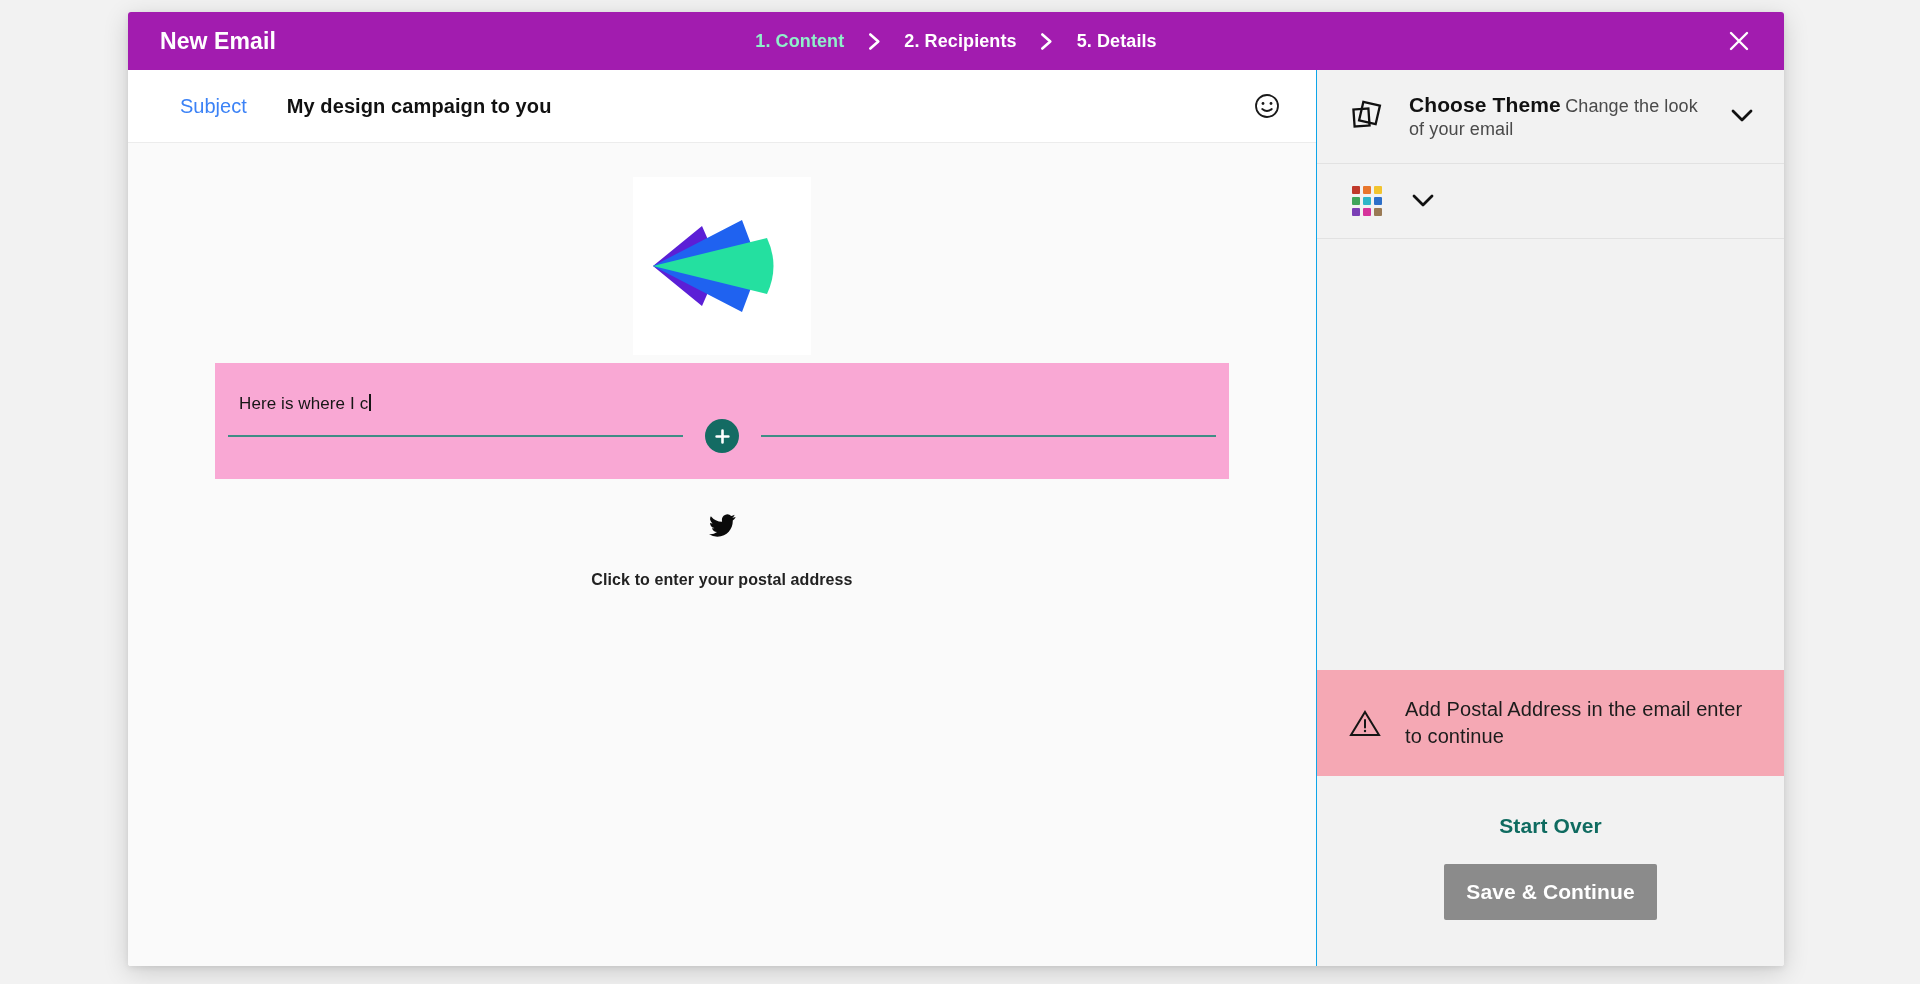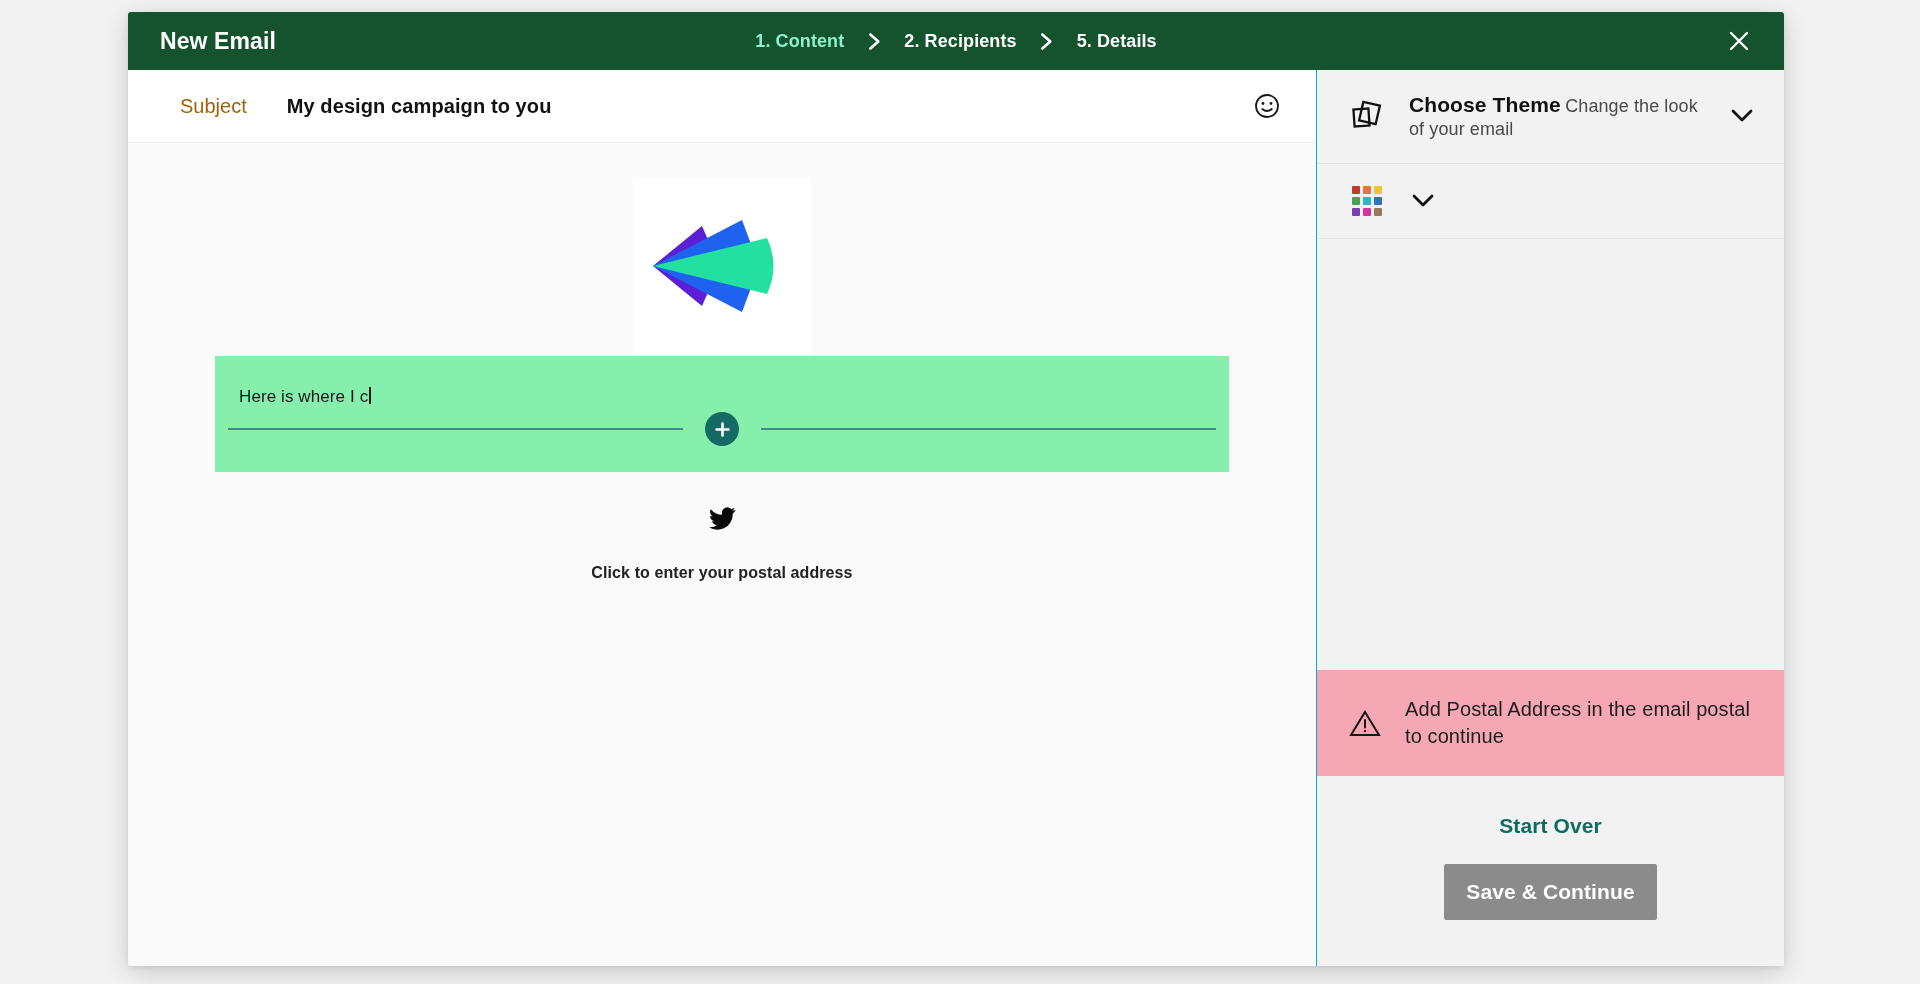--- a/index.html
+++ b/index.html
@@ -20,21 +20,21 @@
     border-radius:3px;
     box-shadow:0 6px 26px rgba(0,0,0,.16), 0 2px 6px rgba(0,0,0,.08);
     overflow:hidden;
     display:flex;flex-direction:column;
   }
 
   
   .hdr{
     position:relative;
     height:58px;flex:0 0 58px;
-    background:#14532d;
+    background:#a21caf;
     display:flex;align-items:center;
   }
   .hdr-title{
     position:absolute;left:32px;top:50%;transform:translateY(-50%);
     color:#ffffff;font-size:23px;font-weight:700;letter-spacing:.1px;
   }
   .steps{
     position:absolute;left:50%;top:50%;transform:translate(-50%,-50%);
     display:flex;align-items:center;gap:0;
     white-space:nowrap;
@@ -68,21 +68,21 @@
   }
   .subject-bar{
     height:72px;flex:0 0 72px;
     background:#ffffff;
     display:flex;align-items:center;
     padding:0 34px 0 52px;
     border-bottom:1px solid #ececec;
     position:relative;
   }
   .subject-label{
-    font-size:20px;color:#a16207;font-weight:400;margin-right:40px;
+    font-size:20px;color:#3b82f6;font-weight:400;margin-right:40px;
   }
   .subject-value{
     font-size:20px;color:#111111;font-weight:700;letter-spacing:.1px;
   }
   .emoji-btn{
     position:absolute;right:34px;top:50%;transform:translateY(-50%);
     width:30px;height:30px;cursor:pointer;
     display:flex;align-items:center;justify-content:center;
   }
 
@@ -107,23 +107,23 @@
     width:1020px;height:261px;
     background:#f0f4f2;
     display:flex;align-items:center;justify-content:center;
     gap:16px;cursor:pointer;
   }
   .banner-label{
     font-size:22px;color:#787878;font-weight:400;letter-spacing:.1px;
   }
 
   .textblock{
-    margin-top:1px;
+    margin-top:8px;
     width:1014px;height:116px;
-    background:#86efac;
+    background:#f9a8d4;
     position:relative;
     cursor:text;
     text-align:center;
   }
   .tb-text{
     position:absolute;left:24px;top:31px;
     font-size:17px;color:#161616;letter-spacing:.1px;
     white-space:pre;
   }
   .caret{
@@ -361,21 +361,21 @@
       <div class="sb-spacer"></div>
 
       <div class="alert">
         <span class="alert-icon">
           <svg width="32" height="29" viewBox="0 0 32 29">
             <path d="M16 3 L30 26 L2 26 Z" fill="none" stroke="#151515" stroke-width="2"></path>
             <path d="M16 11 V18.5" stroke="#151515" stroke-width="2" stroke-linecap="round"></path>
             <circle cx="16" cy="22" r="1.2" fill="#151515"></circle>
           </svg>
         </span>
-        <span class="alert-text">Add Postal Address in the email postal to continue</span>
+        <span class="alert-text">Add Postal Address in the email enter to continue</span>
       </div>
 
       <div class="sb-actions">
         <button class="start-over">Start Over</button>
         <button class="save-btn">Save &amp; Continue</button>
       </div>
 
     </div>
   </div>
 </div>

